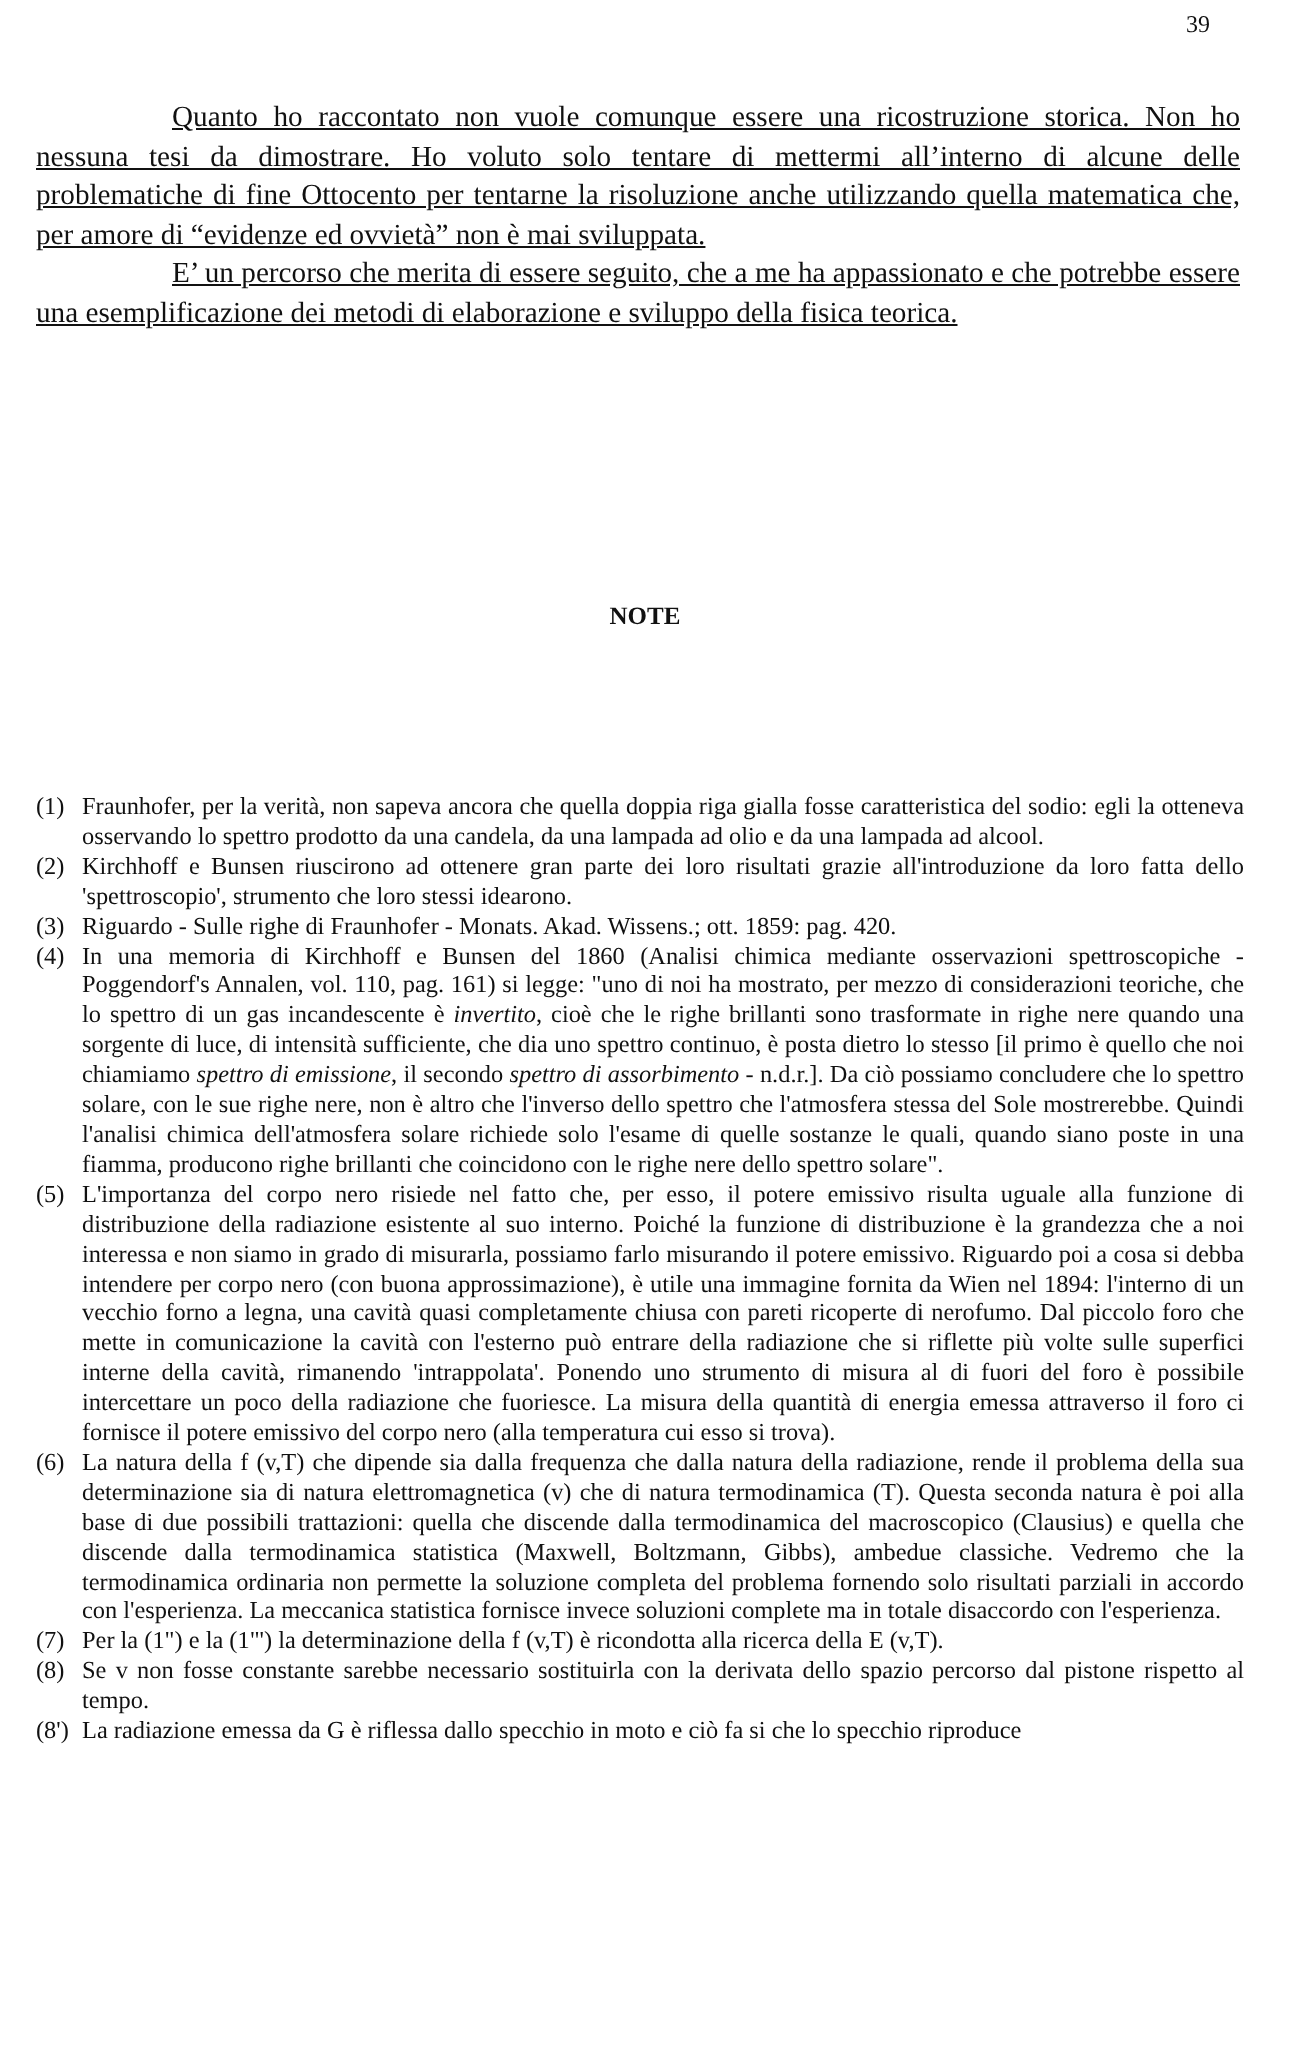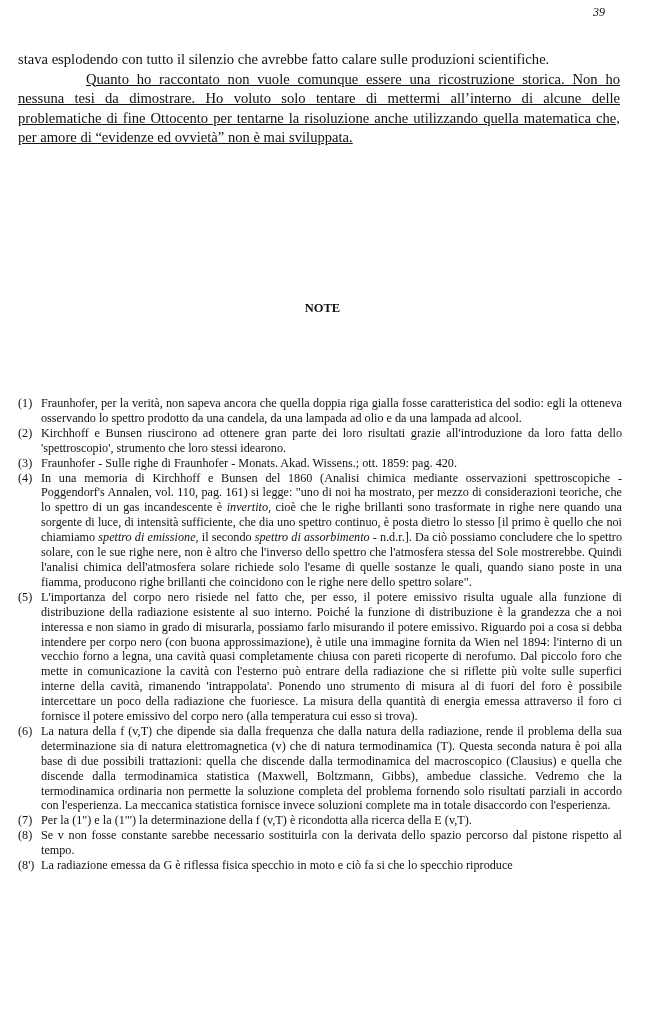--- a/index.html
+++ b/index.html
@@ -4,21 +4,20 @@
   <style>
     html, body { margin: 0; padding: 0; background: #ffffff; }
     body {
       width: 645px; height: 1023px; overflow: hidden; position: relative;
       font-family: "Liberation Serif", "DejaVu Serif", serif;
       color: #111111;
     }
     .page-number {
       position: absolute; top: 5px; right: 40px;
       font-size: 12px;
-      font-style: italic;
     }
     .body-text {
       position: absolute; top: 50px; left: 18px; width: 602px;
       font-size: 14.6px; line-height: 19.5px; text-align: justify;
     }
     .body-text p { margin: 0; }
     .body-text p.indent { text-indent: 68px; text-decoration: underline; }
     .notes-title {
       position: absolute; top: 301px; left: 0; width: 645px;
       text-align: center; font-weight: bold; font-size: 12.5px;
@@ -35,38 +34,38 @@
     .note-text { flex: 1; }
     .note-text b { font-weight: normal; }
     .note-text i { }
   </style>
 </head>
 <body>
 
 <div class="page-number">39</div>
 
 <div class="body-text">
-  <p>stava esplodendo con tutto il silenzio che avrebbe fatto calare sulle produzioni scientifiche.</p>
   <p class="indent">Quanto ho raccontato non vuole comunque essere una ricostruzione storica. Non ho nessuna tesi da dimostrare. Ho voluto solo tentare di mettermi all’interno di alcune delle problematiche  di fine Ottocento  per tentarne la risoluzione anche utilizzando quella matematica che, per amore di “evidenze ed ovvietà” non è mai sviluppata.</p>
+  <p class="indent">E’ un percorso che merita di essere seguito, che a me ha appassionato e che potrebbe essere una esemplificazione dei metodi di elaborazione e sviluppo della fisica teorica.</p>
 </div>
 
 <div class="notes-title">NOTE</div>
 
 <ol class="notes-list">
     <li class="note">
       <span class="note-num">(1)</span>
       <span class="note-text"><span>Fraunhofer, per la verità, non sapeva ancora che quella doppia riga gialla fosse caratteristica del sodio: egli la otteneva osservando lo spettro prodotto da una candela, da una lampada ad olio e da una lampada ad alcool.</span></span>
     </li>
     <li class="note">
       <span class="note-num">(2)</span>
       <span class="note-text"><span>Kirchhoff e Bunsen  riuscirono ad ottenere gran parte dei loro risultati grazie all'introduzione da loro fatta dello 'spettroscopio', strumento che loro stessi idearono.</span></span>
     </li>
     <li class="note">
       <span class="note-num">(3)</span>
-      <span class="note-text"><span>Fraunhofer </span><b>- Sulle righe di Fraunhofer -</b><span> Monats. Akad. Wissens.; ott. 1859: pag. 420.</span></span>
+      <span class="note-text"><span>Riguardo </span><b>- Sulle righe di Fraunhofer -</b><span> Monats. Akad. Wissens.; ott. 1859: pag. 420.</span></span>
     </li>
     <li class="note">
       <span class="note-num">(4)</span>
       <span class="note-text"><span>In una memoria di Kirchhoff e Bunsen del 1860 (</span><b>Analisi chimica mediante osservazioni spettroscopiche -</b><span> Poggendorf's Annalen, vol. 110, pag. 161) si legge: "uno di noi ha mostrato, per mezzo di considerazioni teoriche, che lo spettro di un gas incandescente è </span><i>invertito</i><span>, cioè che le righe brillanti sono trasformate in righe nere quando una sorgente di luce, di intensità sufficiente, che dia uno spettro continuo, è posta dietro lo stesso [il primo è quello che noi chiamiamo </span><i>spettro di emissione</i><span>, il secondo </span><i>spettro di assorbimento</i><span> - n.d.r.]. Da ciò possiamo concludere che lo spettro solare, con le sue righe nere, non è altro che l'inverso dello spettro che l'atmosfera stessa del Sole mostrerebbe. Quindi l'analisi chimica dell'atmosfera solare richiede solo l'esame di quelle sostanze le quali, quando siano poste in una fiamma, producono righe brillanti che coincidono con le righe nere dello spettro solare".</span></span>
     </li>
     <li class="note">
       <span class="note-num">(5)</span>
       <span class="note-text"><span>L'importanza del corpo nero risiede nel fatto che, per esso, il potere emissivo risulta uguale alla funzione di distribuzione della radiazione esistente al suo interno. Poiché la funzione di distribuzione è la grandezza che a noi interessa e non siamo in grado di misurarla, possiamo farlo misurando il potere emissivo. Riguardo poi a cosa si debba intendere per corpo nero (con buona approssimazione), è utile una immagine  fornita da Wien nel 1894: l'interno di un vecchio forno a legna, una cavità quasi completamente chiusa con pareti ricoperte di nerofumo. Dal piccolo foro che mette in comunicazione la cavità con l'esterno può entrare della radiazione che si riflette più volte sulle superfici interne della cavità, rimanendo 'intrappolata'. Ponendo uno strumento di misura al di fuori del foro è possibile intercettare un poco della radiazione che fuoriesce. La misura della quantità di energia emessa attraverso il foro ci fornisce il potere emissivo del corpo nero (alla temperatura cui esso si trova).</span></span>
     </li>
     <li class="note">
@@ -76,15 +75,15 @@
     <li class="note">
       <span class="note-num">(7)</span>
       <span class="note-text"><span>Per la (1") e la (1"') la determinazione della f (v,T) è ricondotta alla ricerca della E (v,T).</span></span>
     </li>
     <li class="note">
       <span class="note-num">(8)</span>
       <span class="note-text"><span>Se v non fosse constante sarebbe necessario sostituirla con la derivata dello spazio percorso dal pistone rispetto al tempo.</span></span>
     </li>
     <li class="note">
       <span class="note-num">(8')</span>
-      <span class="note-text"><span>La radiazione emessa da G è riflessa fisica specchio in moto e ciò fa si che lo specchio riproduce</span></span>
+      <span class="note-text"><span>La radiazione emessa da G è riflessa dallo specchio in moto e ciò fa si che lo specchio riproduce</span></span>
     </li>
   </ol>
 
 </body></html>

